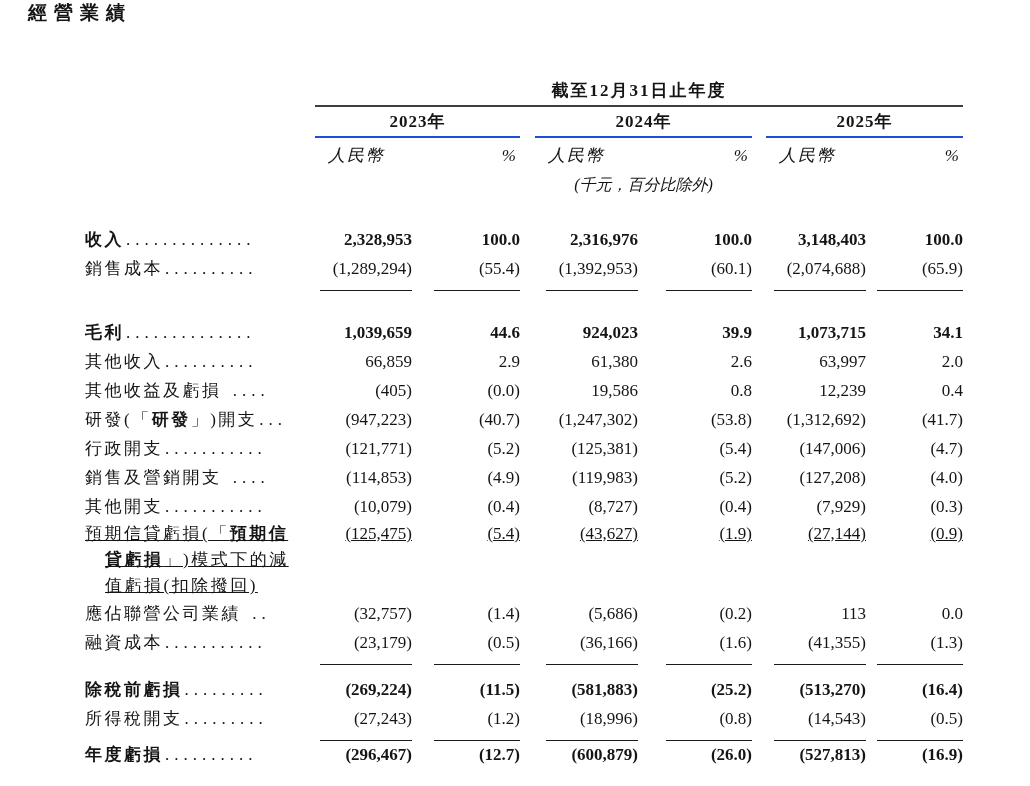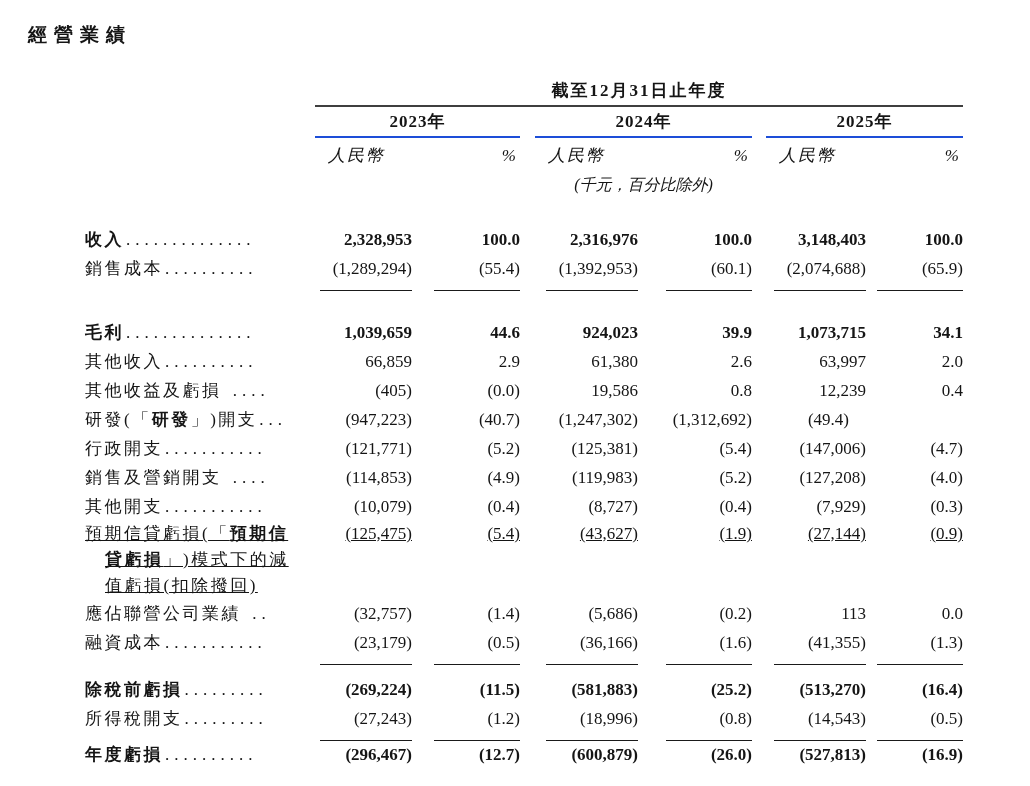--- a/index.html
+++ b/index.html
@@ -5,21 +5,21 @@
   html,body { margin:0; padding:0; background:#ffffff; }
   .page {
     position:relative;
     width:1030px; height:786px;
     background:#ffffff;
     color:#151515;
     font-family:"Liberation Serif","DejaVu Serif",serif;
     overflow:hidden;
   }
   .title {
-    position:absolute; left:28px; top:22px;
+    position:absolute; left:28px; top:0;
     font-family:"Liberation Sans","DejaVu Sans",sans-serif;
     font-size:19px; font-weight:bold; letter-spacing:7px;text-align:right;
   }
   .tbl { position:absolute; left:85px; top:77px; width:878px; font-size:17px; }
 
   
   .r-period { display:flex; height:28px; line-height:28px; }
   .lab-sp { width:230px; flex:0 0 230px; }
   .period { flex:0 0 648px; text-align:center; font-weight:bold; letter-spacing:2px; }
   .top-rule { margin-left:230px; width:648px; border-top:2px solid #3f3f3f; }
@@ -152,23 +152,24 @@
           <div class="gapB"></div>
           <div class="num w4 rmb">12,239</div>
           <div class="num w5 pct">0.4</div>
         </div>
         <div class="r">
           <div class="c-label"><span>研發(「</span><span class="bseg">研發</span><span>」)開支</span><span class="dots">...</span></div>
           <div class="num w0 rmb">(947,223)</div>
           <div class="num w1 pct">(40.7)</div>
           <div class="gapA"></div>
           <div class="num w2 rmb">(1,247,302)</div>
+          <div class="num w3 pct">(53.8)</div>
           <div class="gapB"></div>
           <div class="num w4 rmb">(1,312,692)</div>
-          <div class="num w5 pct">(49.4)</div>
+          <div class="num w5 pct">(41.7)</div>
         </div>
         <div class="r">
           <div class="c-label"><span>行政開支</span><span class="dots">...........</span></div>
           <div class="num w0 rmb">(121,771)</div>
           <div class="num w1 pct">(5.2)</div>
           <div class="gapA"></div>
           <div class="num w2 rmb">(125,381)</div>
           <div class="num w3 pct">(5.4)</div>
           <div class="gapB"></div>
           <div class="num w4 rmb">(147,006)</div>

